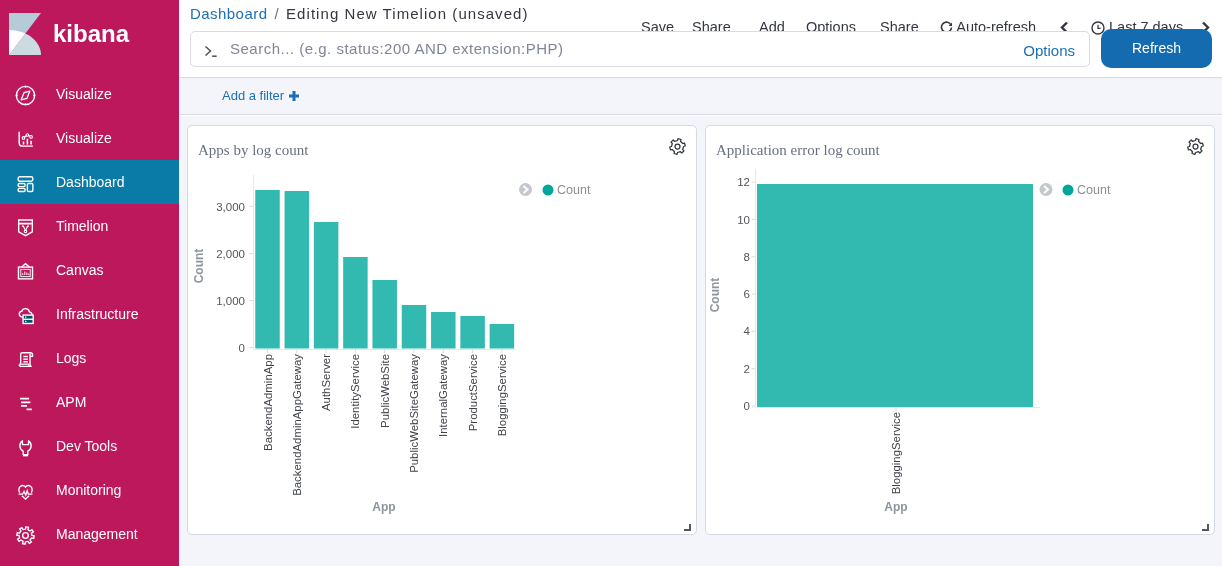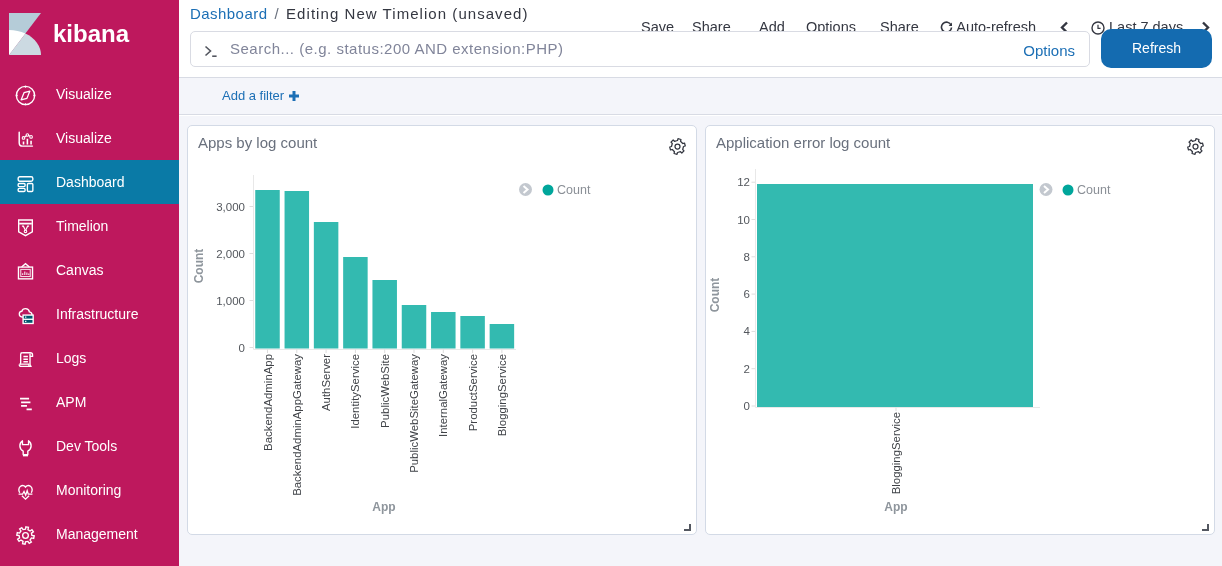--- a/index.html
+++ b/index.html
@@ -40,21 +40,21 @@
 
   
   #filterbar { position:absolute; left:0; top:77px; width:1043px; height:38px;
     background:#f4f5fa; border-top:1px solid #d8dbe4; border-bottom:1px solid #d8dbe4; }
   #filterbar .add { position:absolute; left:15px; top:0; line-height:36px; font-size:13px; color:#1c6fb5;margin-left:28px; }
 
   
   #dash { position:absolute; left:0; top:116px; width:1043px; height:451px; background:#f4f5fa; }
   .panel { position:absolute; top:9px; width:510px; height:410px; background:#fff;
     border:1px solid #d3dae6; border-radius:5px; }
-  .panel .ptitle { position:absolute; left:10px; top:8px; font-size:15px; color:#69707d; }
+  .panel .ptitle { position:absolute; left:10px; top:16px; font-size:15px; color:#69707d;font-family:Liberation Serif, serif; }
   .panel .gear { position:absolute; left:481px; top:12px; }
   .panel .rsz { position:absolute; left:496px; top:398px; width:7px; height:7px;
     border-right:2px solid #535760; border-bottom:2px solid #535760; }
 </style>
 </head>
 <body>
 <div id="app">
 
   <div id="sidebar">
     <svg id="logo" width="32" height="42" viewBox="0 0 32 42">

